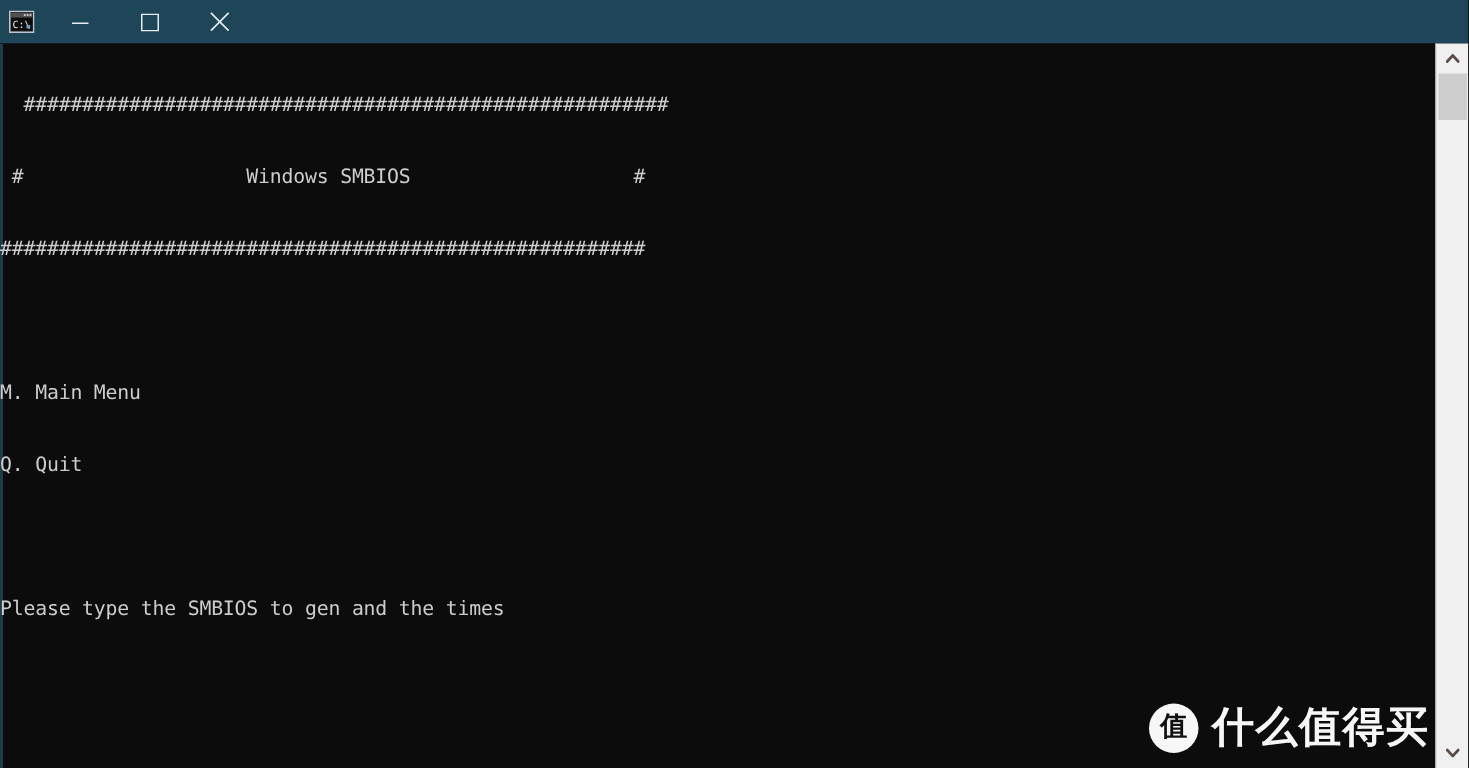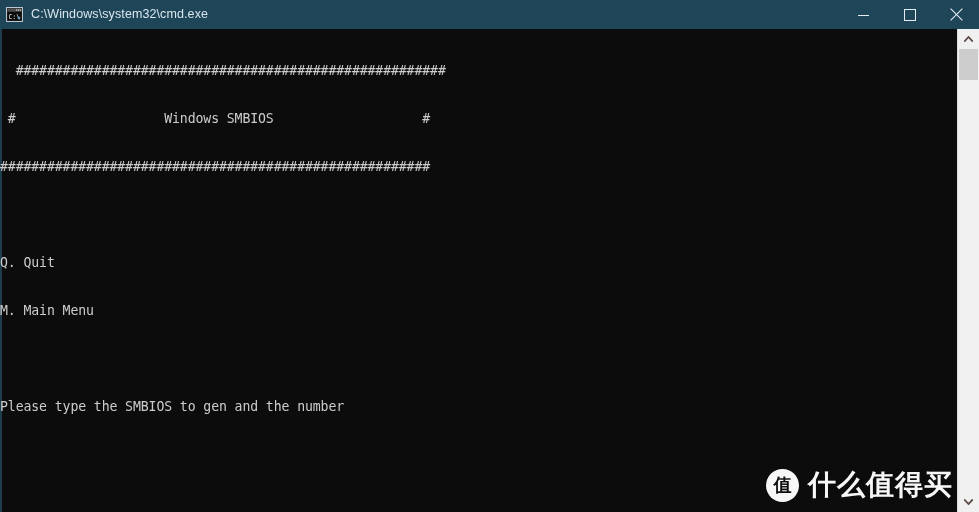--- a/index.html
+++ b/index.html
@@ -181,21 +181,20 @@
         <rect x="1.5" y="1.5" width="14" height="3" fill="#505050"></rect>
         <circle cx="10.5" cy="3" r="0.7" fill="#d8d8d8"></circle>
         <circle cx="12.4" cy="3" r="0.7" fill="#d8d8d8"></circle>
         <circle cx="14.3" cy="3" r="0.7" fill="#d8d8d8"></circle>
         <rect x="1.5" y="5" width="14" height="8.5" fill="#0c0c0c"></rect>
         <text x="2.4" y="11.6" fill="#e6e6e6" font-family="DejaVu Sans Mono, monospace" font-size="6.6">C:\</text>
         <rect x="11.6" y="9.7" width="2.6" height="2.2" fill="#6f9fbf"></rect>
       </svg>
     </div>
 
-    <span id="title-text">C:\Windows\system32\cmd.exe</span>
 
     <div class="winbtn">
       <svg width="12" height="12" viewBox="0 0 12 12" xmlns="http://www.w3.org/2000/svg">
         <line x1="0" y1="6.5" x2="11" y2="6.5" stroke="#e6edf2" stroke-width="1"></line>
       </svg>
     </div>
 
     <div class="winbtn">
       <svg width="12" height="12" viewBox="0 0 12 12" xmlns="http://www.w3.org/2000/svg">
         <rect x="0.5" y="0.5" width="11" height="11" fill="none" stroke="#e6edf2" stroke-width="1"></rect>
@@ -211,24 +210,24 @@
   </div>
 
   <div id="console">
     <div id="console-border-left"></div>
 
     <div id="console-text">
       <span class="line">  #######################################################</span>
       <span class="line"> #                   Windows SMBIOS                   #</span>
       <span class="line">#######################################################</span>
       <span class="line"></span>
+      <span class="line">M. Main Menu</span>
       <span class="line">Q. Quit</span>
-      <span class="line">M. Main Menu</span>
       <span class="line"></span>
-      <span class="line">Please type the SMBIOS to gen and the number</span>
+      <span class="line">Please type the SMBIOS to gen and the times</span>
     </div>
   </div>
 
   <div id="scrollbar">
     <div class="sb-arrow" id="sb-arrow-up">
       <svg width="9" height="6" viewBox="0 0 9 6" xmlns="http://www.w3.org/2000/svg">
         <path d="M0.8 5 L4.5 1 L8.2 5" fill="none" stroke="#5b4a46" stroke-width="1.8" stroke-linecap="square"></path>
       </svg>
     </div>
     <div id="sb-thumb"></div>

